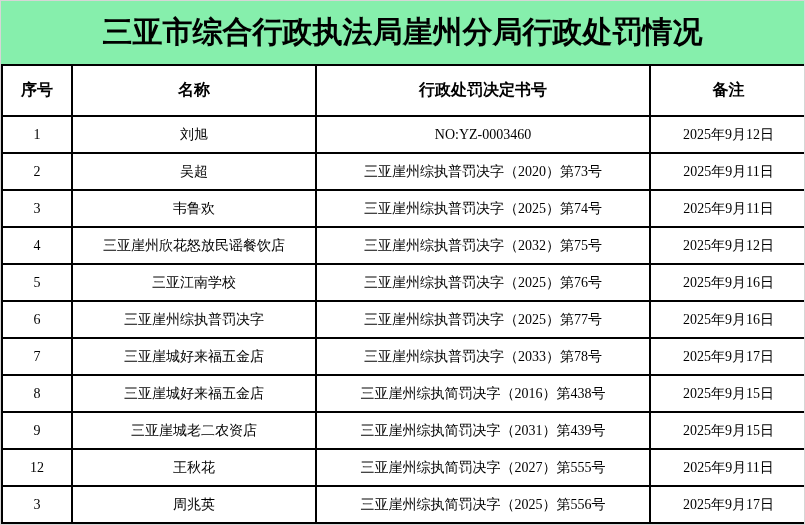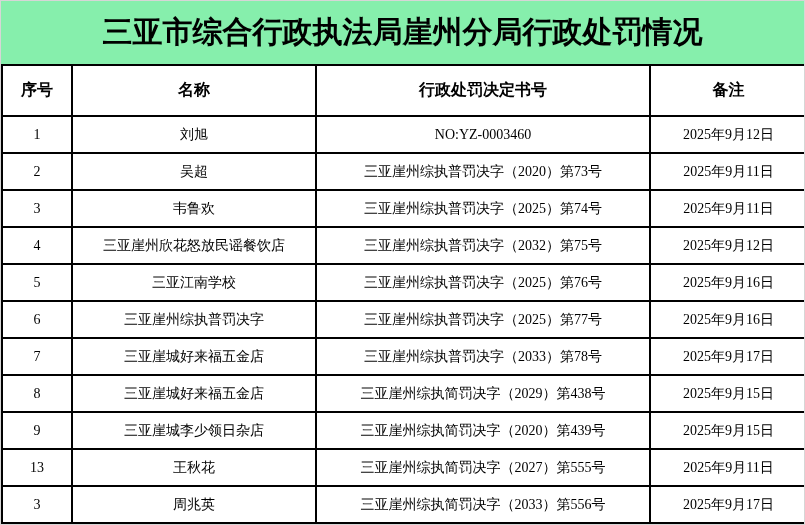--- a/index.html
+++ b/index.html
@@ -122,36 +122,36 @@
         </tr>
         <tr>
           <td>7</td>
           <td>三亚崖城好来福五金店</td>
           <td>三亚崖州综执普罚决字（2033）第78号</td>
           <td>2025年9月17日</td>
         </tr>
         <tr>
           <td>8</td>
           <td>三亚崖城好来福五金店</td>
-          <td>三亚崖州综执简罚决字（2029）第438号</td>
+          <td>三亚崖州综执简罚决字（2016）第438号</td>
           <td>2025年9月15日</td>
         </tr>
         <tr>
           <td>9</td>
-          <td>三亚崖城李少领日杂店</td>
-          <td>三亚崖州综执简罚决字（2020）第439号</td>
+          <td>三亚崖城老二农资店</td>
+          <td>三亚崖州综执简罚决字（2031）第439号</td>
           <td>2025年9月15日</td>
         </tr>
         <tr>
-          <td>13</td>
+          <td>12</td>
           <td>王秋花</td>
           <td>三亚崖州综执简罚决字（2027）第555号</td>
           <td>2025年9月11日</td>
         </tr>
         <tr>
           <td>3</td>
           <td>周兆英</td>
-          <td>三亚崖州综执简罚决字（2033）第556号</td>
+          <td>三亚崖州综执简罚决字（2025）第556号</td>
           <td>2025年9月17日</td>
         </tr>
       </tbody>
   </table>
 </div>
 
 </body></html>

